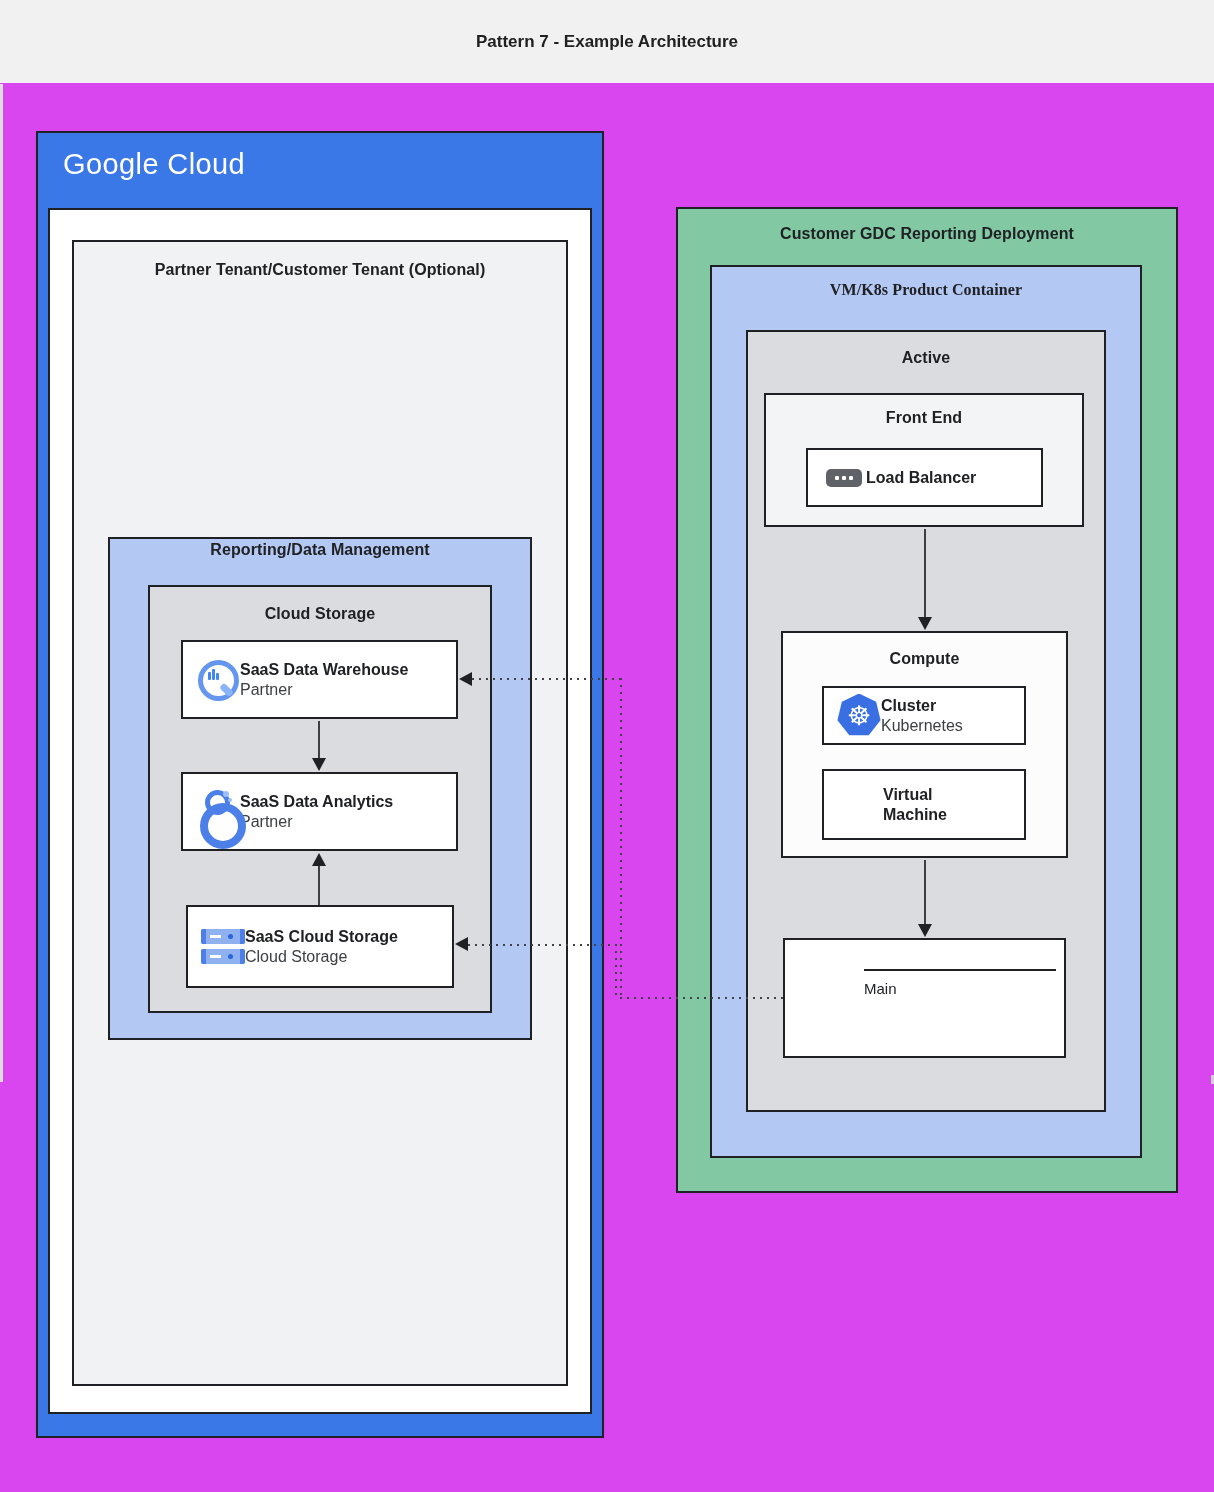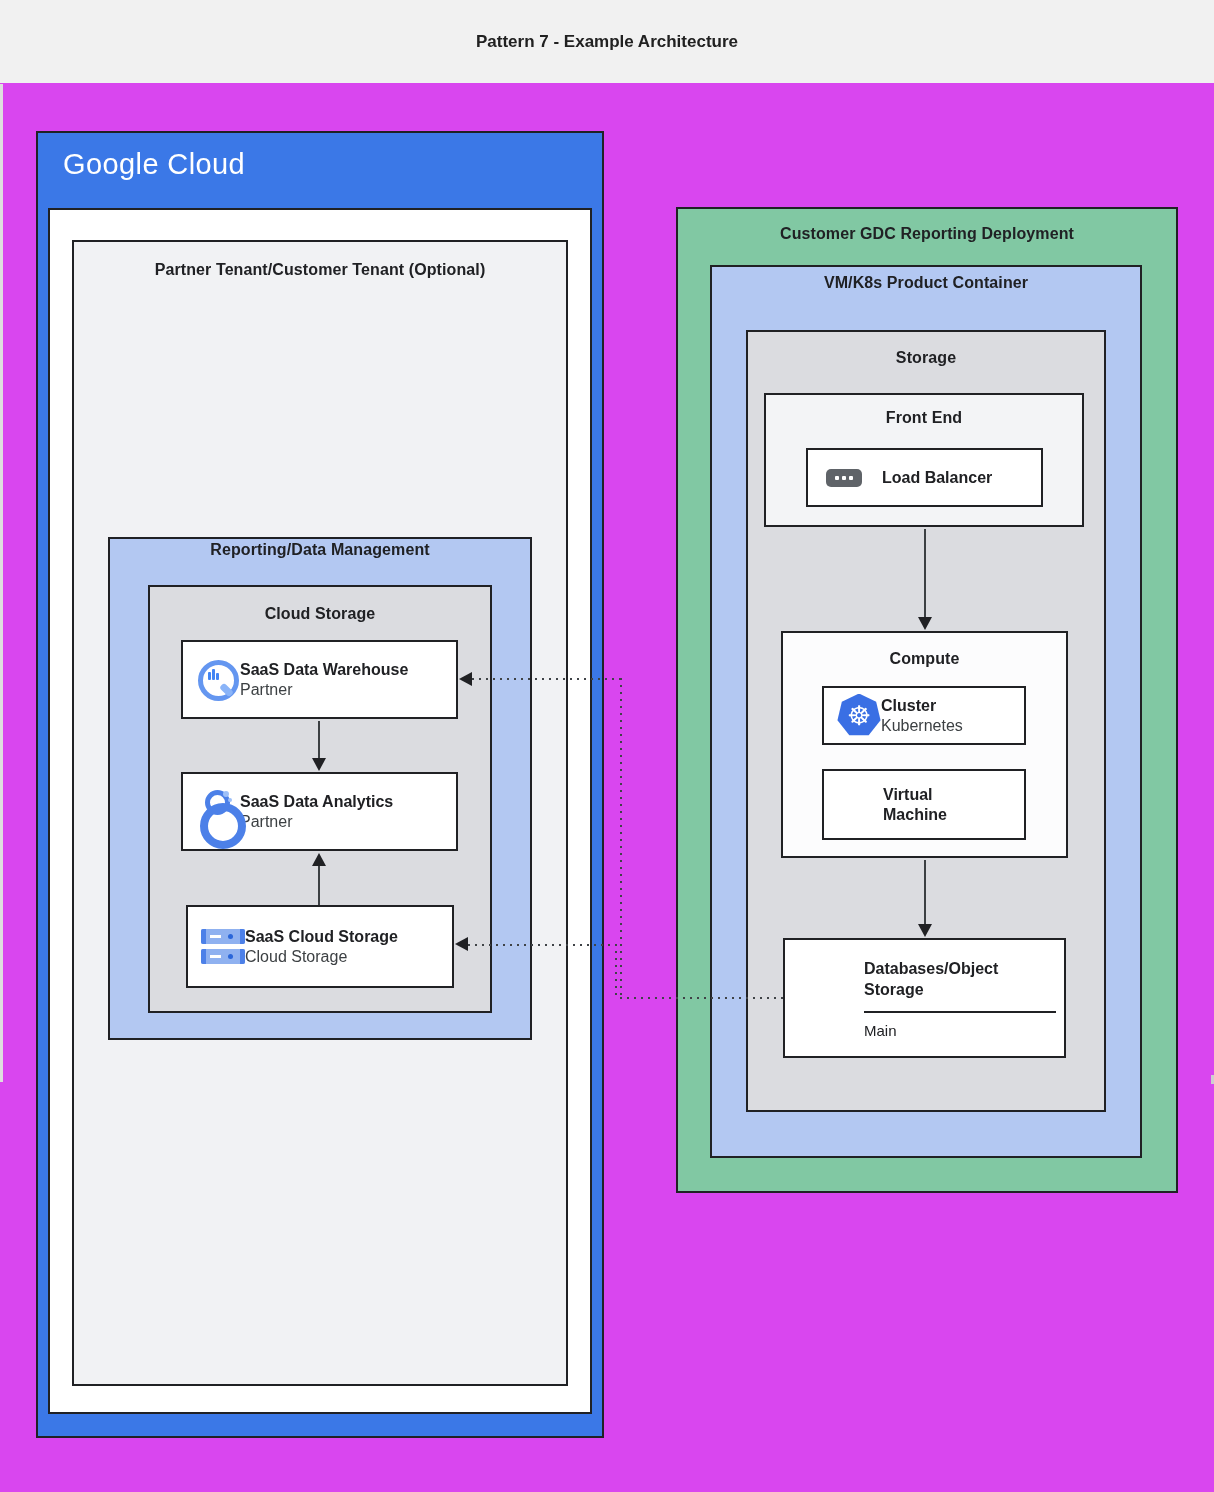--- a/index.html
+++ b/index.html
@@ -143,32 +143,32 @@
   <div class="vline" style="left:318px;top:721px;height:38px;"></div>
   <div class="tri-down" style="left:312px;top:758px;"></div>
   <div class="tri-up" style="left:312px;top:853px;"></div>
   <div class="vline" style="left:318px;top:866px;height:39px;"></div>
 
   <div class="panel" style="left:676px;top:207px;width:502px;height:986px;background:#81c8a3;">
     <div class="box-label" style="margin-top:16px;">Customer GDC Reporting Deployment</div>
   </div>
 
   <div class="panel" style="left:710px;top:265px;width:432px;height:893px;background:#b3c8f2;">
-    <div class="box-label" style="margin-top:7px;">VM/K8s Product Container</div>
+    <div class="box-label" style="margin-top:14px;font-family:Liberation Serif, serif;">VM/K8s Product Container</div>
   </div>
 
   <div class="panel" style="left:746px;top:330px;width:360px;height:782px;background:#dbdce0;">
-    <div class="box-label" style="margin-top:17px;">Storage</div>
+    <div class="box-label" style="margin-top:17px;">Active</div>
   </div>
 
   <div class="panel" style="left:764px;top:393px;width:320px;height:134px;background:#f3f4f6;">
     <div class="box-label" style="margin-top:14px;">Front End</div>
   </div>
 
-  <div class="card" style="left:806px;top:448px;width:237px;height:59px;padding-left:18px;gap:20px;">
+  <div class="card" style="left:806px;top:448px;width:237px;height:59px;padding-left:18px;gap:4px;">
     <div class="ic lb">
         <i></i>
         <i></i>
         <i></i>
       </div>
     <div class="card-title">Load Balancer</div>
   </div>
 
   <div class="vline" style="left:924px;top:529px;height:89px;"></div>
   <div class="tri-down" style="left:918px;top:617px;"></div>
@@ -195,21 +195,20 @@
   </div>
 
   <div class="vline" style="left:924px;top:860px;height:65px;"></div>
   <div class="tri-down" style="left:918px;top:924px;"></div>
 
   <div class="card" style="left:783px;top:938px;width:283px;height:120px;align-items:flex-start;padding-top:18px;padding-left:17px;gap:16px;">
     <div class="ic srv" style="margin-top:2px;">
       <span class="row"><i></i></span><span class="row"><i></i></span><span class="row"><i></i></span>
     </div>
     <div class="db-content">
-      <div class="db-title">Databases/Object Storage</div>
       <hr class="db-div">
       <div class="db-main">Main</div>
     </div>
   </div>
 
   <div class="tri-left" style="left:459px;top:672px;"></div>
   <div class="dot-h" style="left:472px;top:678px;width:150px;"></div>
   <div class="dot-v" style="left:620px;top:678px;height:321px;"></div>
   <div class="tri-left" style="left:455px;top:937px;"></div>
   <div class="dot-h" style="left:468px;top:944px;width:150px;"></div>

